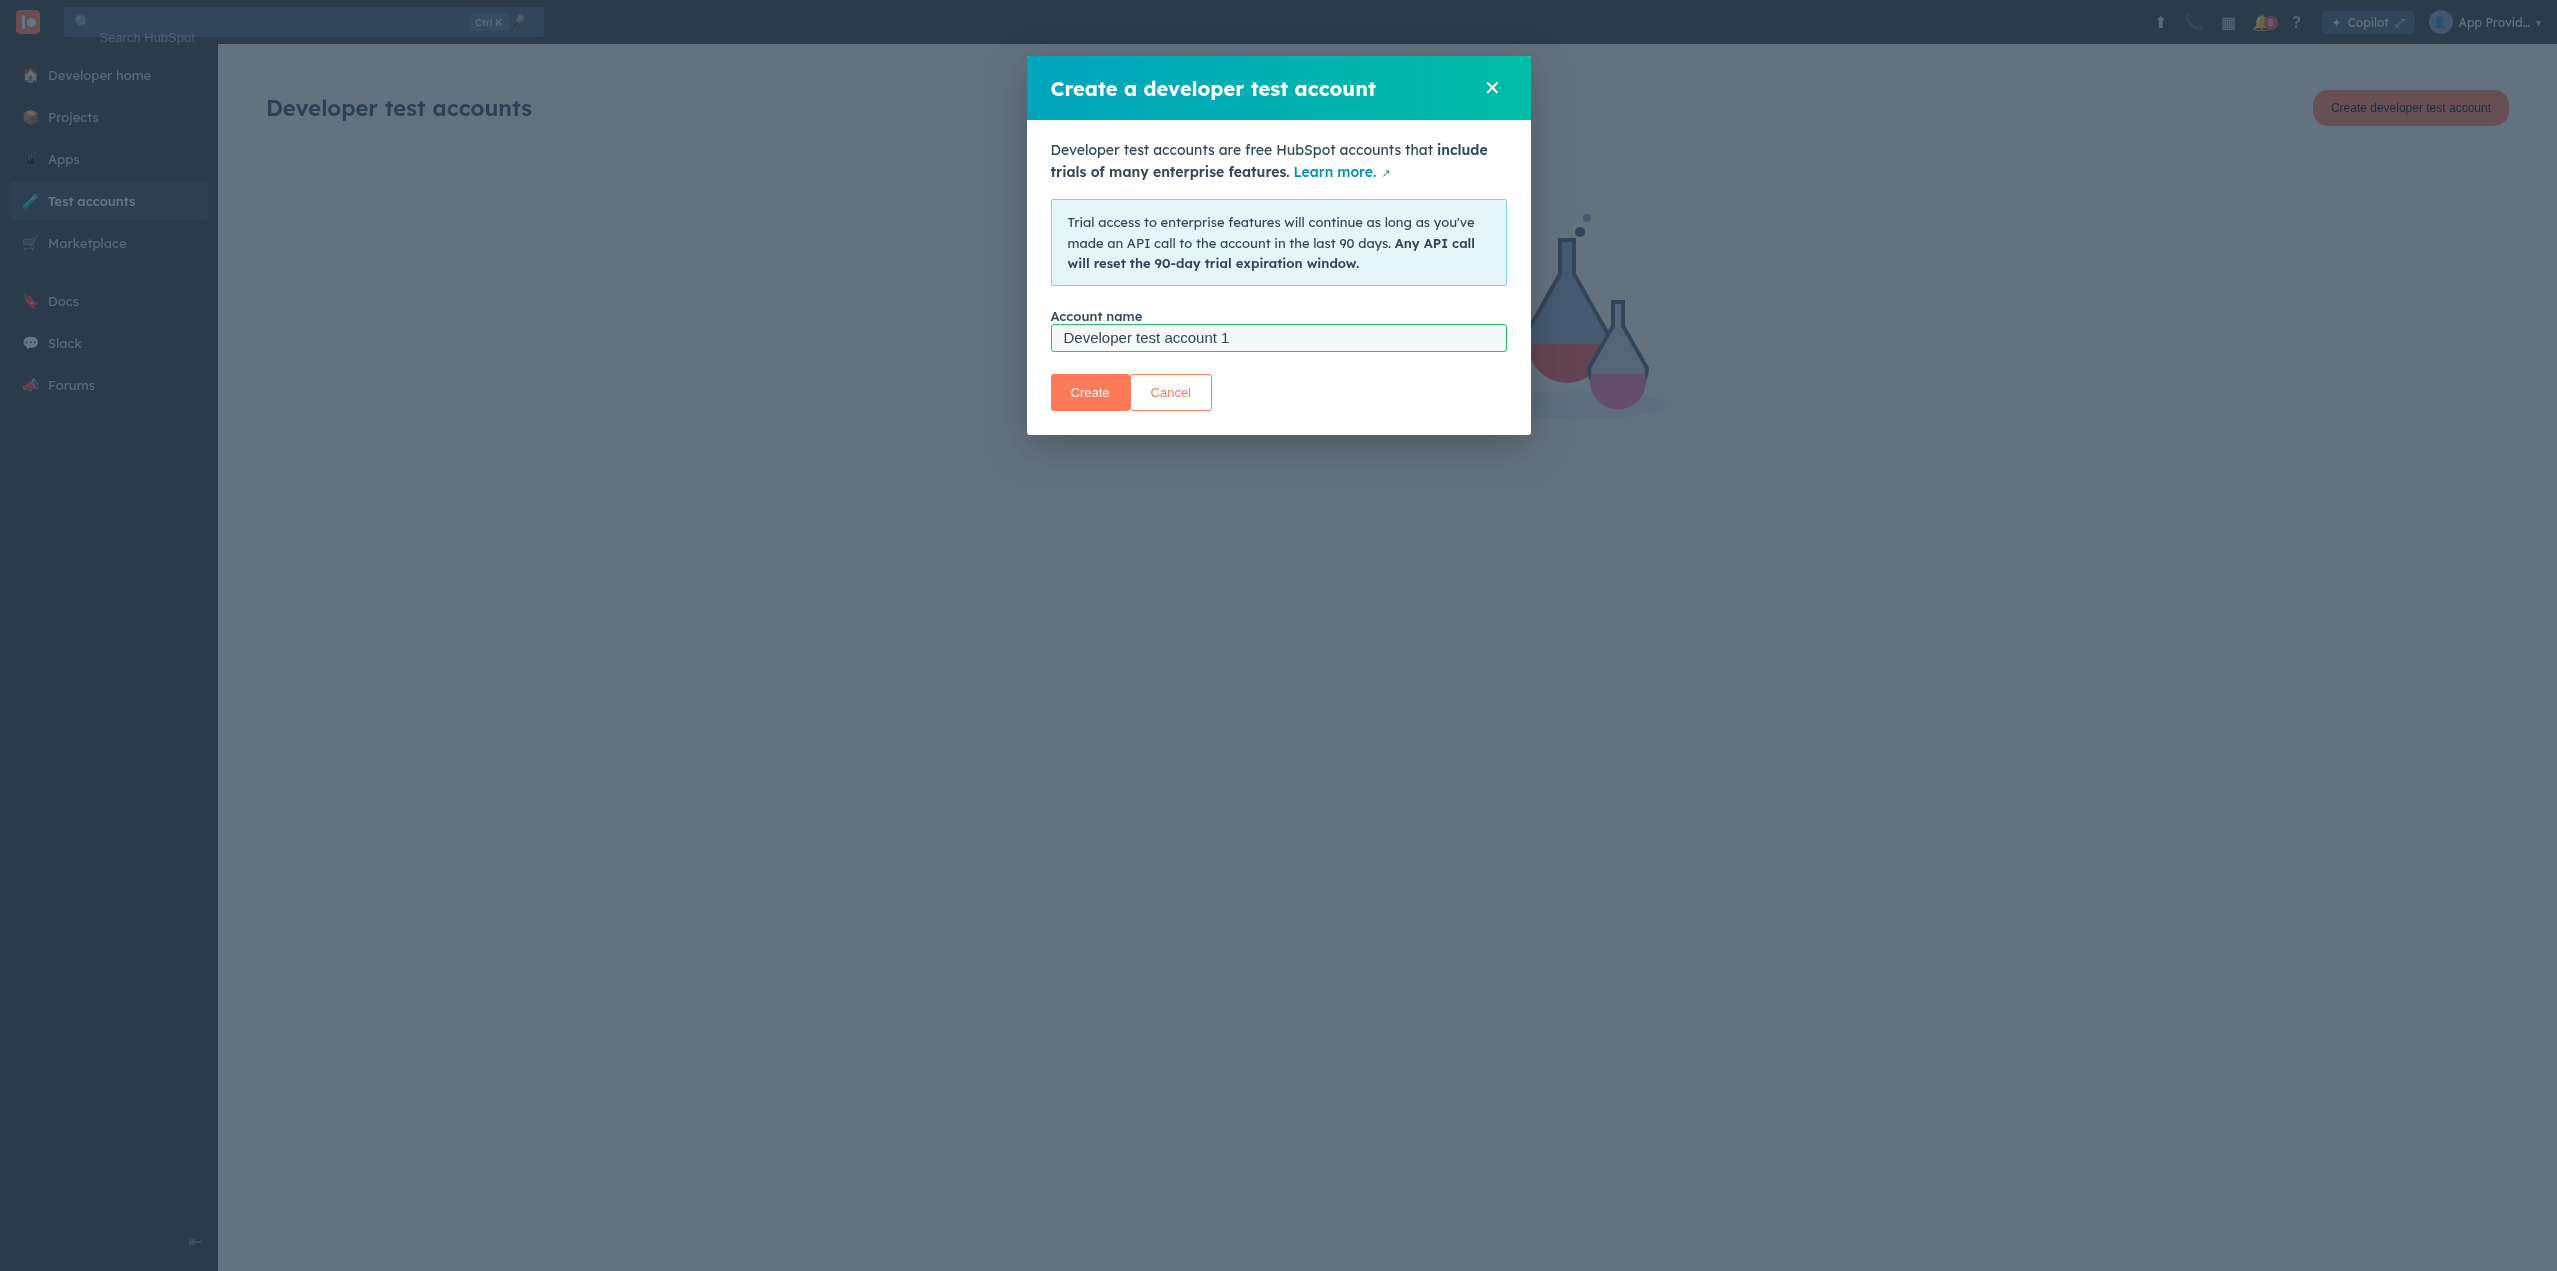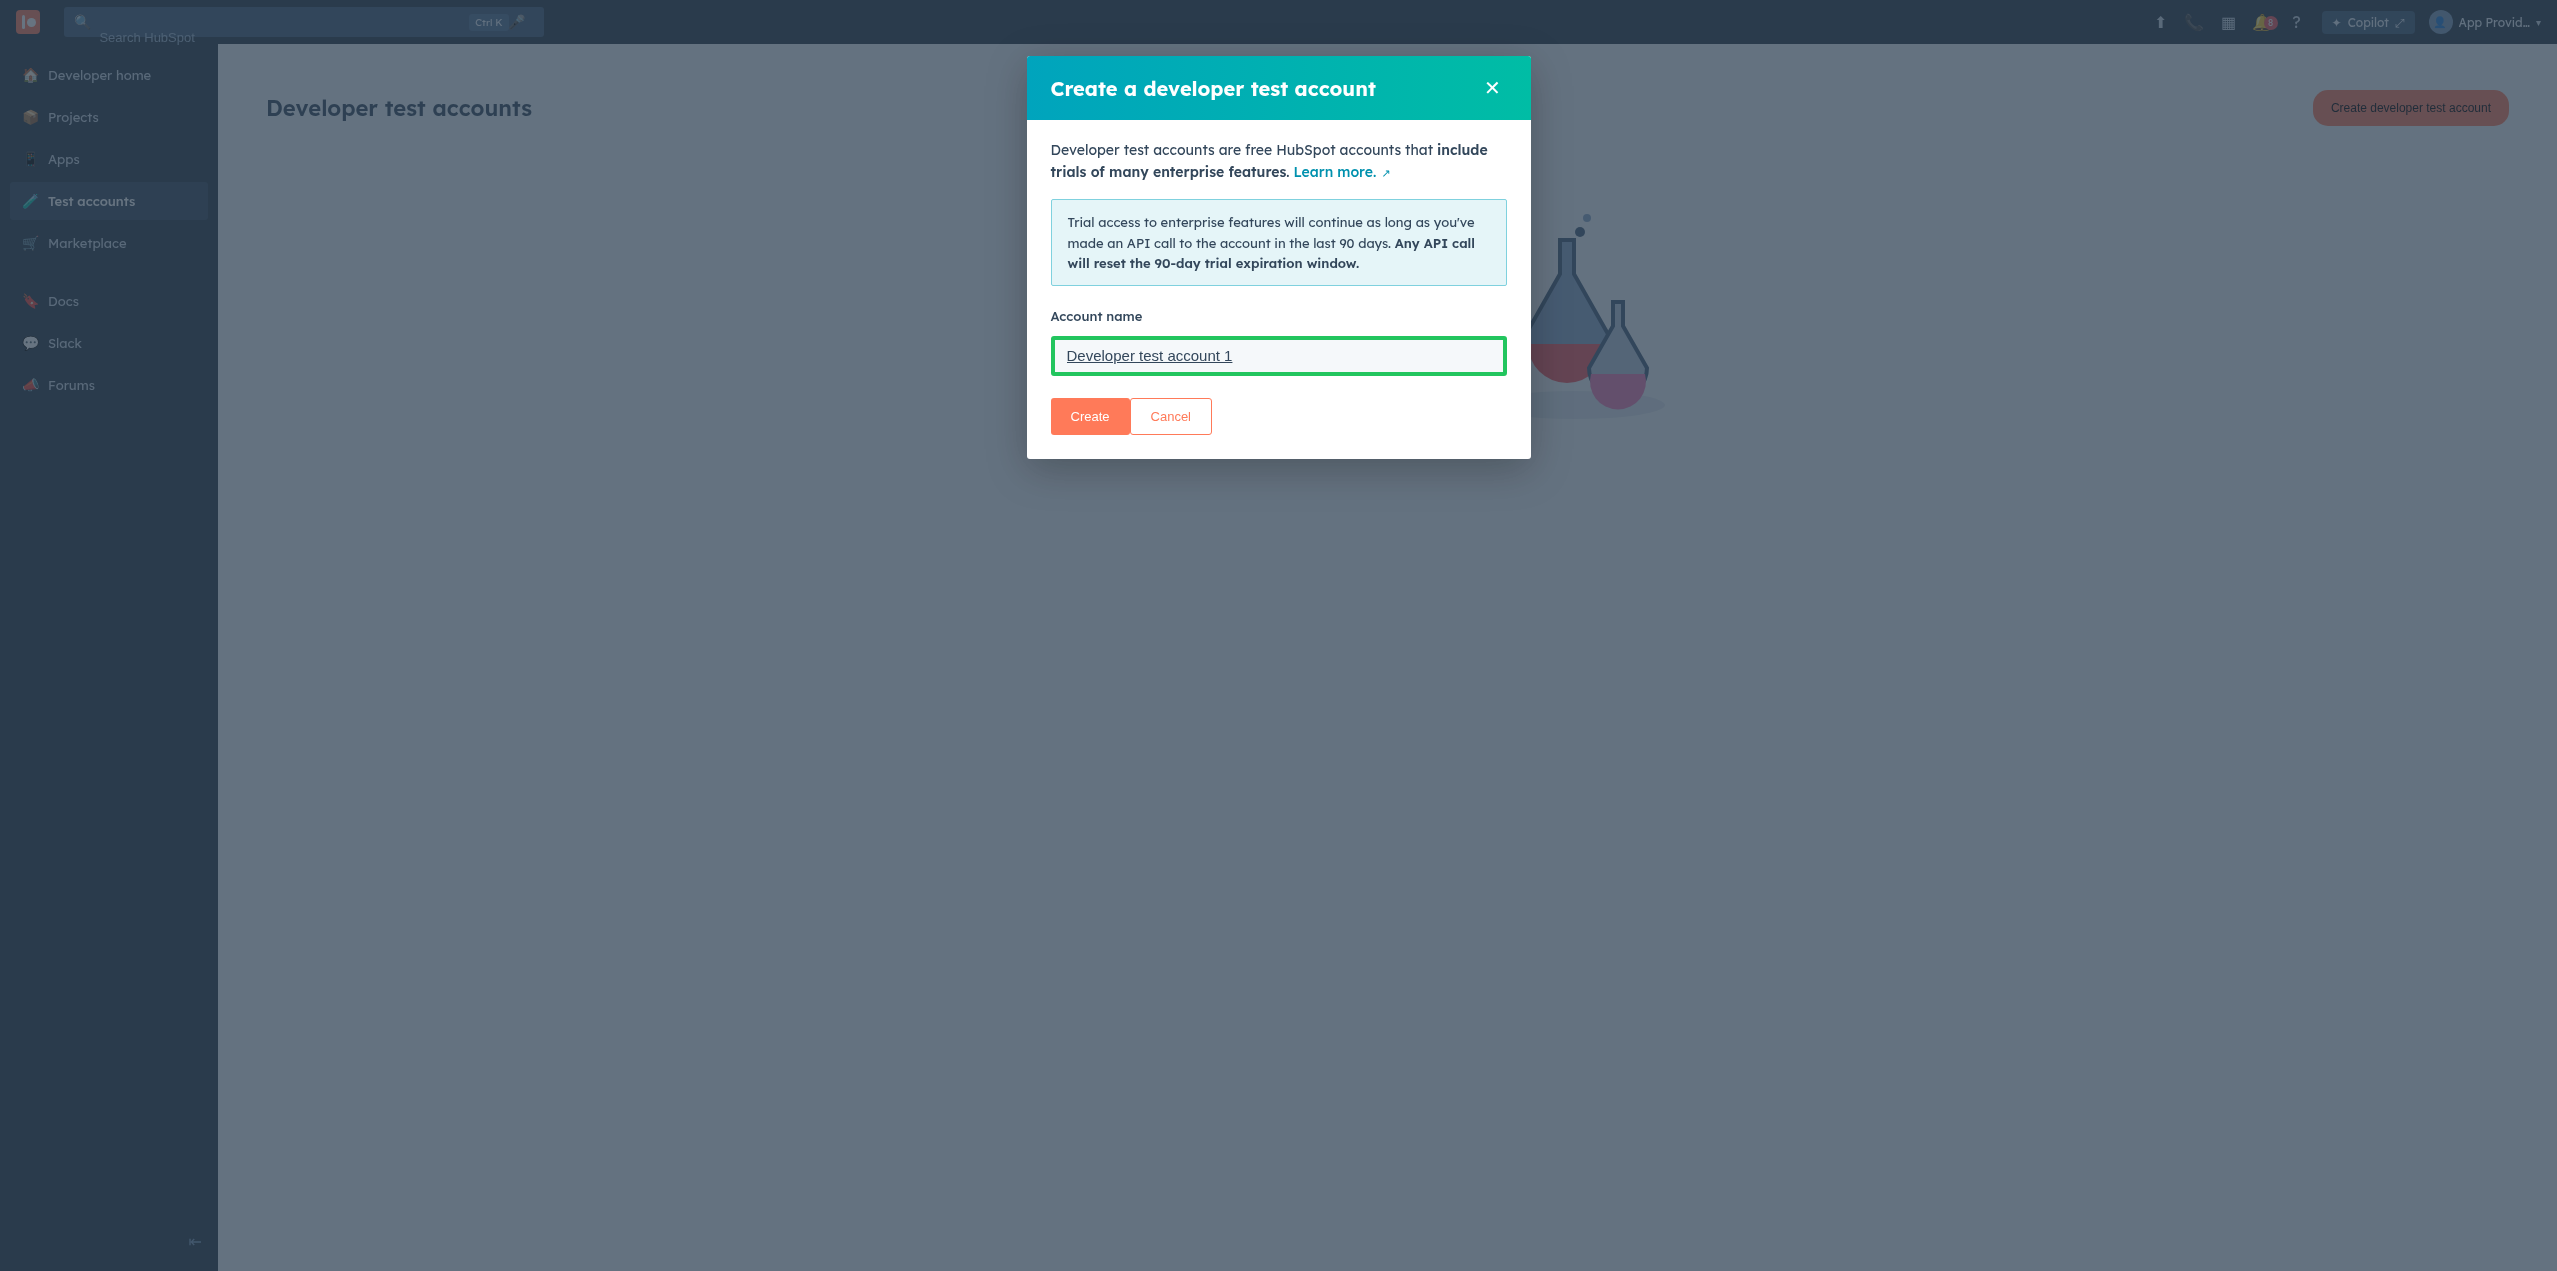--- a/index.html
+++ b/index.html
@@ -227,34 +227,33 @@
     border: 1px solid #7fd1de;
     background: #e5f5f8;
     padding: 12px 16px;
     font-size: 13px;
     line-height:1.55;
     color:#33475b;
     border-radius:2px;
   }
   .callout b { font-weight:600; }
   .field-label {
-    margin-top: 22px; margin-bottom:12px;
+    margin-top: 22px; margin-bottom:0;
     font-size: 13px; font-weight:500; color:#33475b;
   }
   .text-input {
     width: 100%;
-    height: 40px;
-    border: 4px solid #22c55e;
+    height: 28px;
+    border: 1px solid #22c55e;
     background: #f5f8fa;
     border-radius: 3px;
     padding: 0 12px;
     font-size: 15px;
     color:#33475b;
     outline: none;
-    text-decoration: underline;
   }
   .modal-actions { margin-top: 22px; display:flex; }
   .btn-create {
     background:#ff7a59;border:none;color:#fff;
     padding:10px 20px;border-radius:3px;font-size:13px;cursor:pointer;font-weight:500;
   }
   .btn-cancel {
     background:#fff;border:1px solid #ff7a59;color:#ff7a59;
     padding:10px 20px;border-radius:3px;font-size:13px;cursor:pointer;font-weight:500;
   }

